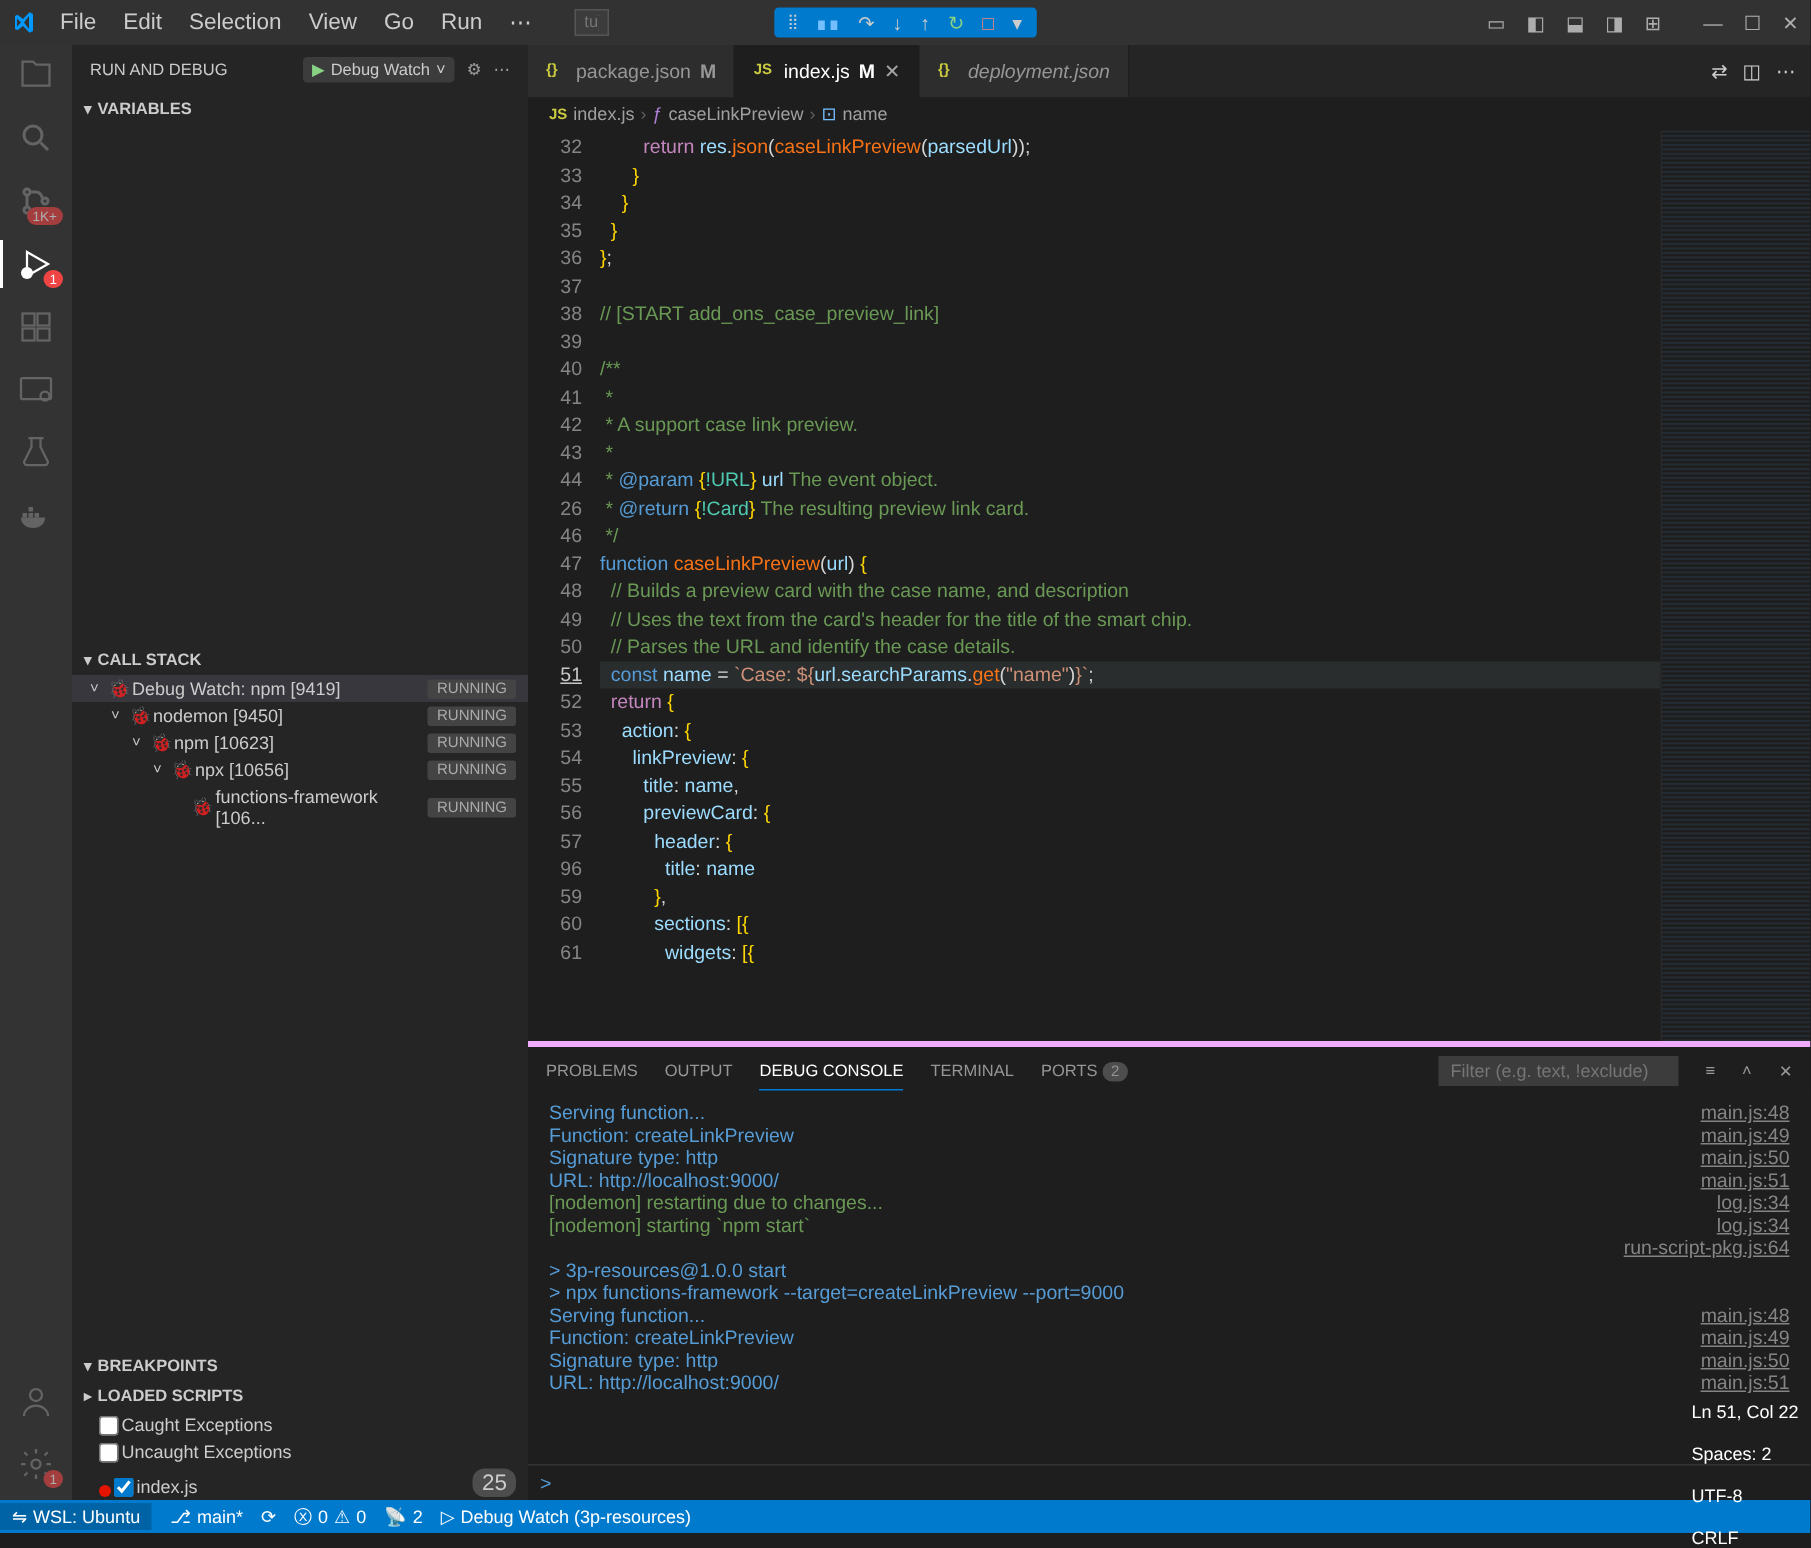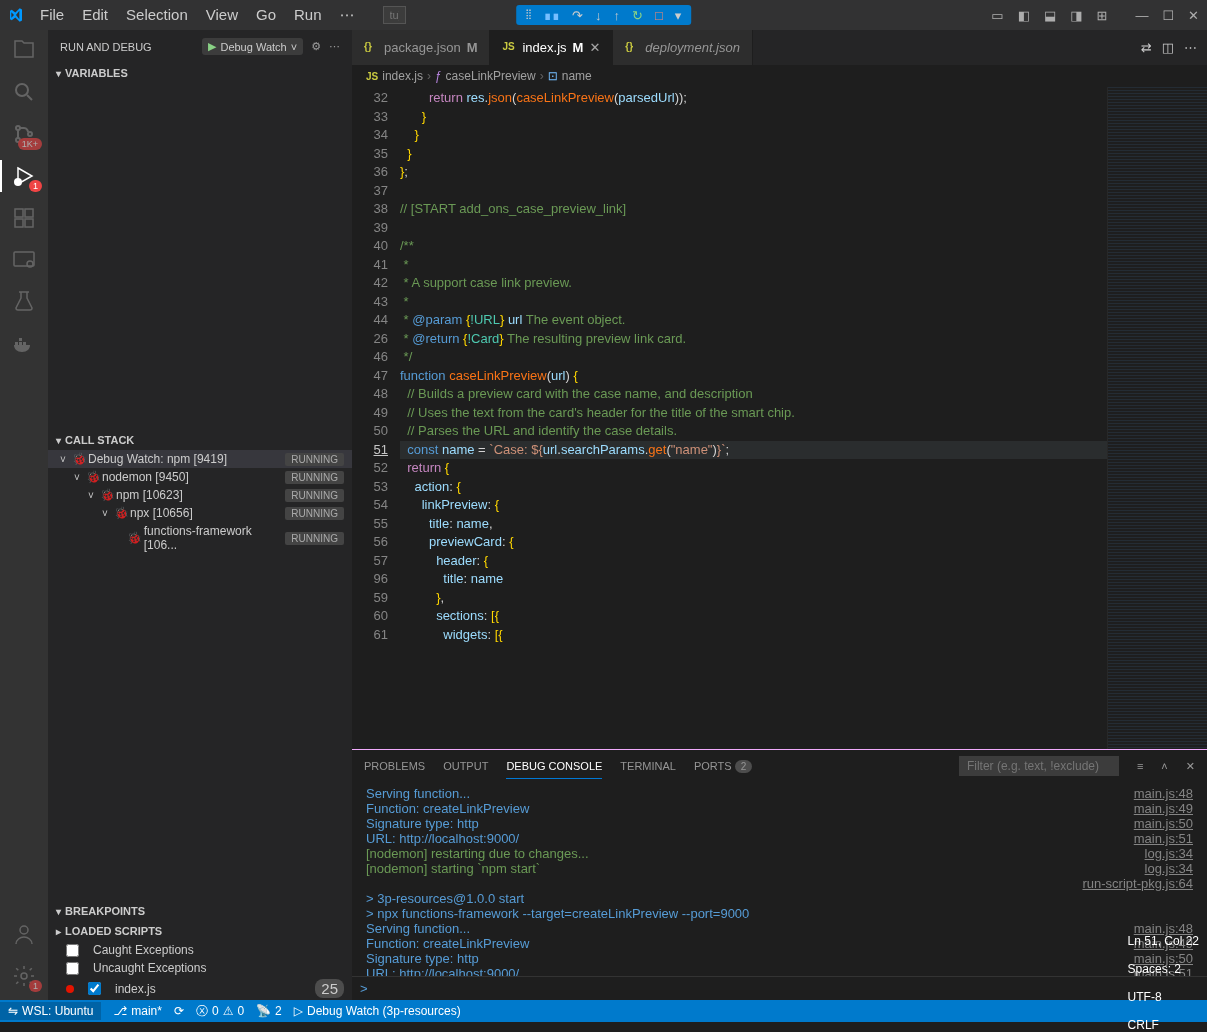--- a/index.html
+++ b/index.html
@@ -25,42 +25,42 @@
 .sidebar-header .play-icon { color: #89d185; }
 .section-header { display: flex; align-items: center; padding: 4px 8px; font-size: 11px; font-weight: bold; color: #ccc; cursor: pointer; background: #252526; }
 .section-header::before { content: '▾'; margin-right: 4px; font-size: 10px; }
 .section-header.collapsed::before { content: '▸'; }
 .section-body { flex: 1; min-height: 20px; }
 .callstack-item { display: flex; align-items: center; padding: 2px 8px 2px 12px; font-size: 12px; cursor: pointer; }
 .callstack-item.selected { background: #37373d; }
 .callstack-item .chev { width: 12px; font-size: 10px; }
 .callstack-item .bug { width: 14px; margin-right: 2px; opacity: 0.8; }
 .callstack-item .status { margin-left: auto; background: #444; color: #aaa; font-size: 10px; padding: 1px 6px; border-radius: 2px; }
-.breakpoint-item { display: flex; align-items: center; padding: 2px 8px 2px 18px; font-size: 12px; gap: 14px; }
+.breakpoint-item { display: flex; align-items: flex-end; padding: 2px 8px 2px 18px; font-size: 12px; gap: 2px; }
 .breakpoint-item input[type=checkbox] { accent-color: #007acc; }
 .breakpoint-item .bp-badge { margin-left: auto; background: #4d4d4d; color: #ccc; font-size: 15px; padding: 1px 6px; border-radius: 8px; }
 .bp-dot { width: 8px; height: 8px; background: #e51400; border-radius: 50%; }
 .editor-area { flex: 1; display: flex; flex-direction: column; background: #1e1e1e; }
 .tabs { display: flex; background: #252526; height: 35px; align-items: stretch; }
 .tab { display: flex; align-items: center; padding: 0 12px; gap: 6px; font-size: 13px; color: #969696; background: #2d2d2d; border-right: 1px solid #1e1e1e; cursor: pointer; }
 .tab.active { background: #1e1e1e; color: #fff; }
 .tab .file-icon { width: 14px; height: 14px; }
 .tab .close { opacity: 0.6; }
 .tab .mod-indicator { font-weight: bold; }
 .tabs .right-icons { margin-left: auto; display: flex; gap: 10px; padding: 0 10px; align-items: center; }
 .breadcrumb { display: flex; align-items: center; padding: 4px 14px; font-size: 12px; color: #a0a0a0; gap: 4px; background: #1e1e1e; }
 .breadcrumb .sep { opacity: 0.5; }
 .editor { flex: 1; display: flex; overflow: hidden; position: relative; }
 .gutter { width: 48px; text-align: right; padding-right: 12px; color: #858585; font-family: 'Consolas', monospace; font-size: 13px; line-height: 18.5px; padding-top: 2px; }
 .gutter .ln.active { color: #c6c6c6; text-decoration: underline; }
 .code { flex: 1; font-family: 'Consolas', monospace; font-size: 13px; line-height: 18.5px; white-space: pre; padding-top: 2px; overflow: hidden; }
 .code .line.active { background: #2a2d2e; }
 .minimap { width: 100px; background: #1e1e1e; opacity: 0.5; background-image: linear-gradient(#2a3a4a 1px, transparent 1px); background-size: 100% 3px; border-left: 1px solid #333; }
 .c-comment { color: #6a9955; } .c-keyword { color: #c586c0; } .c-keyword2 { color: #569cd6; } .c-func { color: #f97316; } .c-var { color: #9cdcfe; } .c-string { color: #ce9178; } .c-brace { color: #ffd700; } .c-type { color: #4ec9b0; } .c-tag { color: #569cd6; } .c-white { color: #d4d4d4; }
-.panel { height: 251px; display: flex; flex-direction: column; border-top: 1px solid #f0abfc; }
+.panel { height: 306px; display: flex; flex-direction: column; border-top: 4px solid #f0abfc; }
 .panel-tabs { display: flex; align-items: center; padding: 0 12px; height: 32px; gap: 18px; font-size: 11px; background: #1e1e1e; }
 .panel-tabs .ptab { color: #969696; cursor: pointer; padding: 6px 0; }
 .panel-tabs .ptab.active { color: #fff; border-bottom: 1px solid #0078d4; }
 .panel-tabs .pbadge { background: #4d4d4d; border-radius: 8px; padding: 1px 6px; font-size: 10px; }
 .panel-tabs .filter { margin-left: auto; }
 .panel-tabs .filter input { background: #3c3c3c; border: none; color: #ccc; padding: 3px 8px; width: 160px; font-size: 12px; }
 .panel-body { flex: 1; overflow-y: auto; font-family: 'Consolas', monospace; font-size: 13px; padding: 4px 14px; }
 .panel-body .row { display: flex; }
 .panel-body .row .src { margin-left: auto; color: #848484; text-decoration: underline; }
 .dc-blue { color: #569cd6; } .dc-green { color: #6a9955; } .dc-white { color: #cccccc; }

